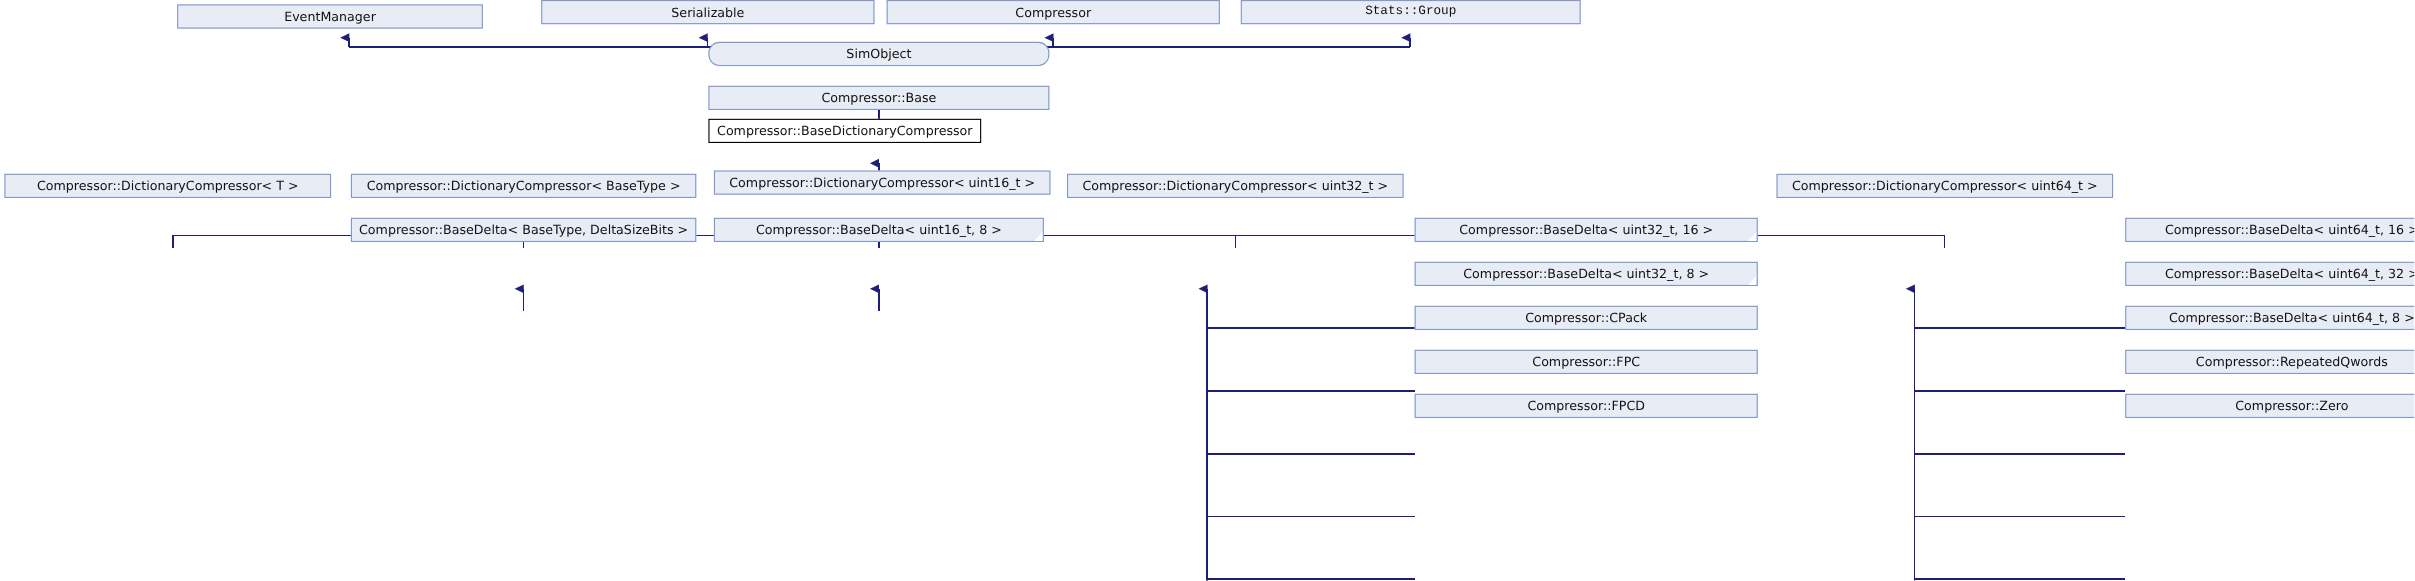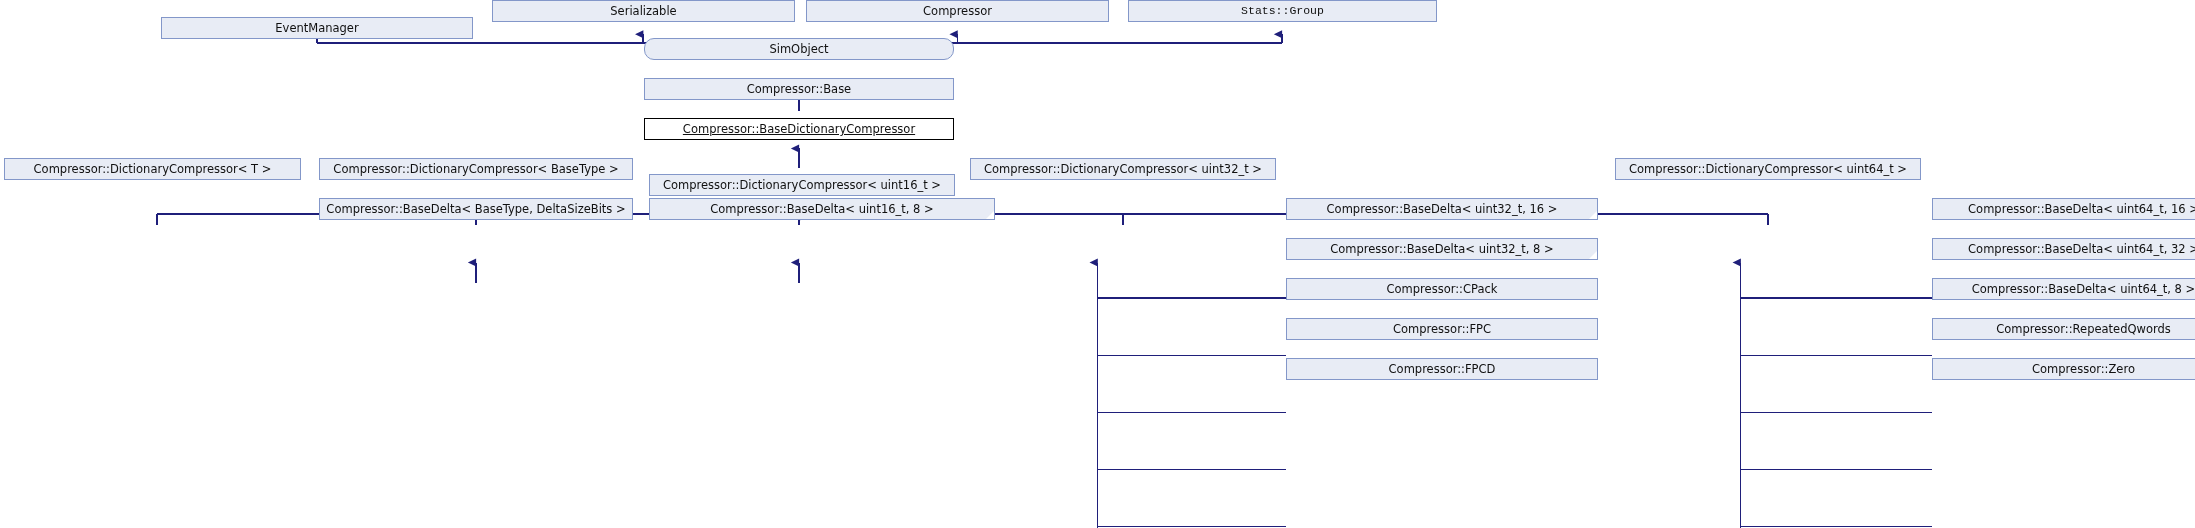--- a/index.html
+++ b/index.html
@@ -127,60 +127,60 @@
         <path d="M1218,209 L1352,209"></path>
         <path d="M1218,249 L1352,249"></path>
         <path d="M1218,289 L1352,289"></path>
         <path d="M1218,329 L1352,329"></path>
         <path d="M1218,369 L1352,369"></path>
       </g>
     </g>
   </svg>
 
   <div id="nodes">
-      <div class="node" style="left: 161px; top: 17px; width: 312px;">
+      <div class="node" style="left: 161px; top: 4px; width: 278px;">
         <span class="lbl">EventManager</span>
       </div>
       <div class="node" style="left: 492px; top: 0px; width: 303px;">
         <span class="lbl">Serializable</span>
       </div>
       <div class="node" style="left: 806px; top: 0px; width: 303px;">
         <span class="lbl">Compressor</span>
       </div>
       <div class="node" style="left: 1128px; top: 0px; width: 309px; font-family: Liberation Mono, monospace;">
         <span class="lbl">Stats::Group</span>
       </div>
       <div class="node" style="left: 644px; top: 38px; width: 310px; border-radius: 10px;">
         <span class="lbl">SimObject</span>
       </div>
       <div class="node" style="left: 644px; top: 78px; width: 310px;">
         <span class="lbl">Compressor::Base</span>
       </div>
-      <div class="node current" style="left: 644px; top: 118px; width: 310px; text-decoration: underline;">
+      <div class="node current" style="left: 644px; top: 108px; width: 248px;">
         <span class="lbl">Compressor::BaseDictionaryCompressor</span>
       </div>
       <div class="node" style="left: 4px; top: 158px; width: 297px;">
         <span class="lbl">Compressor::DictionaryCompressor&lt; T &gt;</span>
       </div>
       <div class="node" style="left: 319px; top: 158px; width: 314px;">
         <span class="lbl">Compressor::DictionaryCompressor&lt; BaseType &gt;</span>
       </div>
-      <div class="node" style="left: 649px; top: 174px; width: 306px;">
+      <div class="node" style="left: 649px; top: 155px; width: 306px;">
         <span class="lbl">Compressor::DictionaryCompressor&lt; uint16_t &gt;</span>
       </div>
       <div class="node" style="left: 970px; top: 158px; width: 306px;">
         <span class="lbl">Compressor::DictionaryCompressor&lt; uint32_t &gt;</span>
       </div>
       <div class="node" style="left: 1615px; top: 158px; width: 306px;">
         <span class="lbl">Compressor::DictionaryCompressor&lt; uint64_t &gt;</span>
       </div>
       <div class="node" style="left: 319px; top: 198px; width: 314px;">
         <span class="lbl">Compressor::BaseDelta&lt; BaseType, DeltaSizeBits &gt;</span>
       </div>
-      <div class="node folded" style="left: 649px; top: 198px; width: 346px; text-align: center;">
+      <div class="node folded" style="left: 649px; top: 198px; width: 300px; text-align: center;">
         <span class="lbl">Compressor::BaseDelta&lt; uint16_t, 8 &gt;</span>
       </div>
       <div class="node folded" style="left: 1286px; top: 198px; width: 312px;">
         <span class="lbl">Compressor::BaseDelta&lt; uint32_t, 16 &gt;</span>
       </div>
       <div class="node folded" style="left: 1286px; top: 238px; width: 312px;">
         <span class="lbl">Compressor::BaseDelta&lt; uint32_t, 8 &gt;</span>
       </div>
       <div class="node" style="left: 1286px; top: 278px; width: 312px;">
         <span class="lbl">Compressor::CPack</span>

